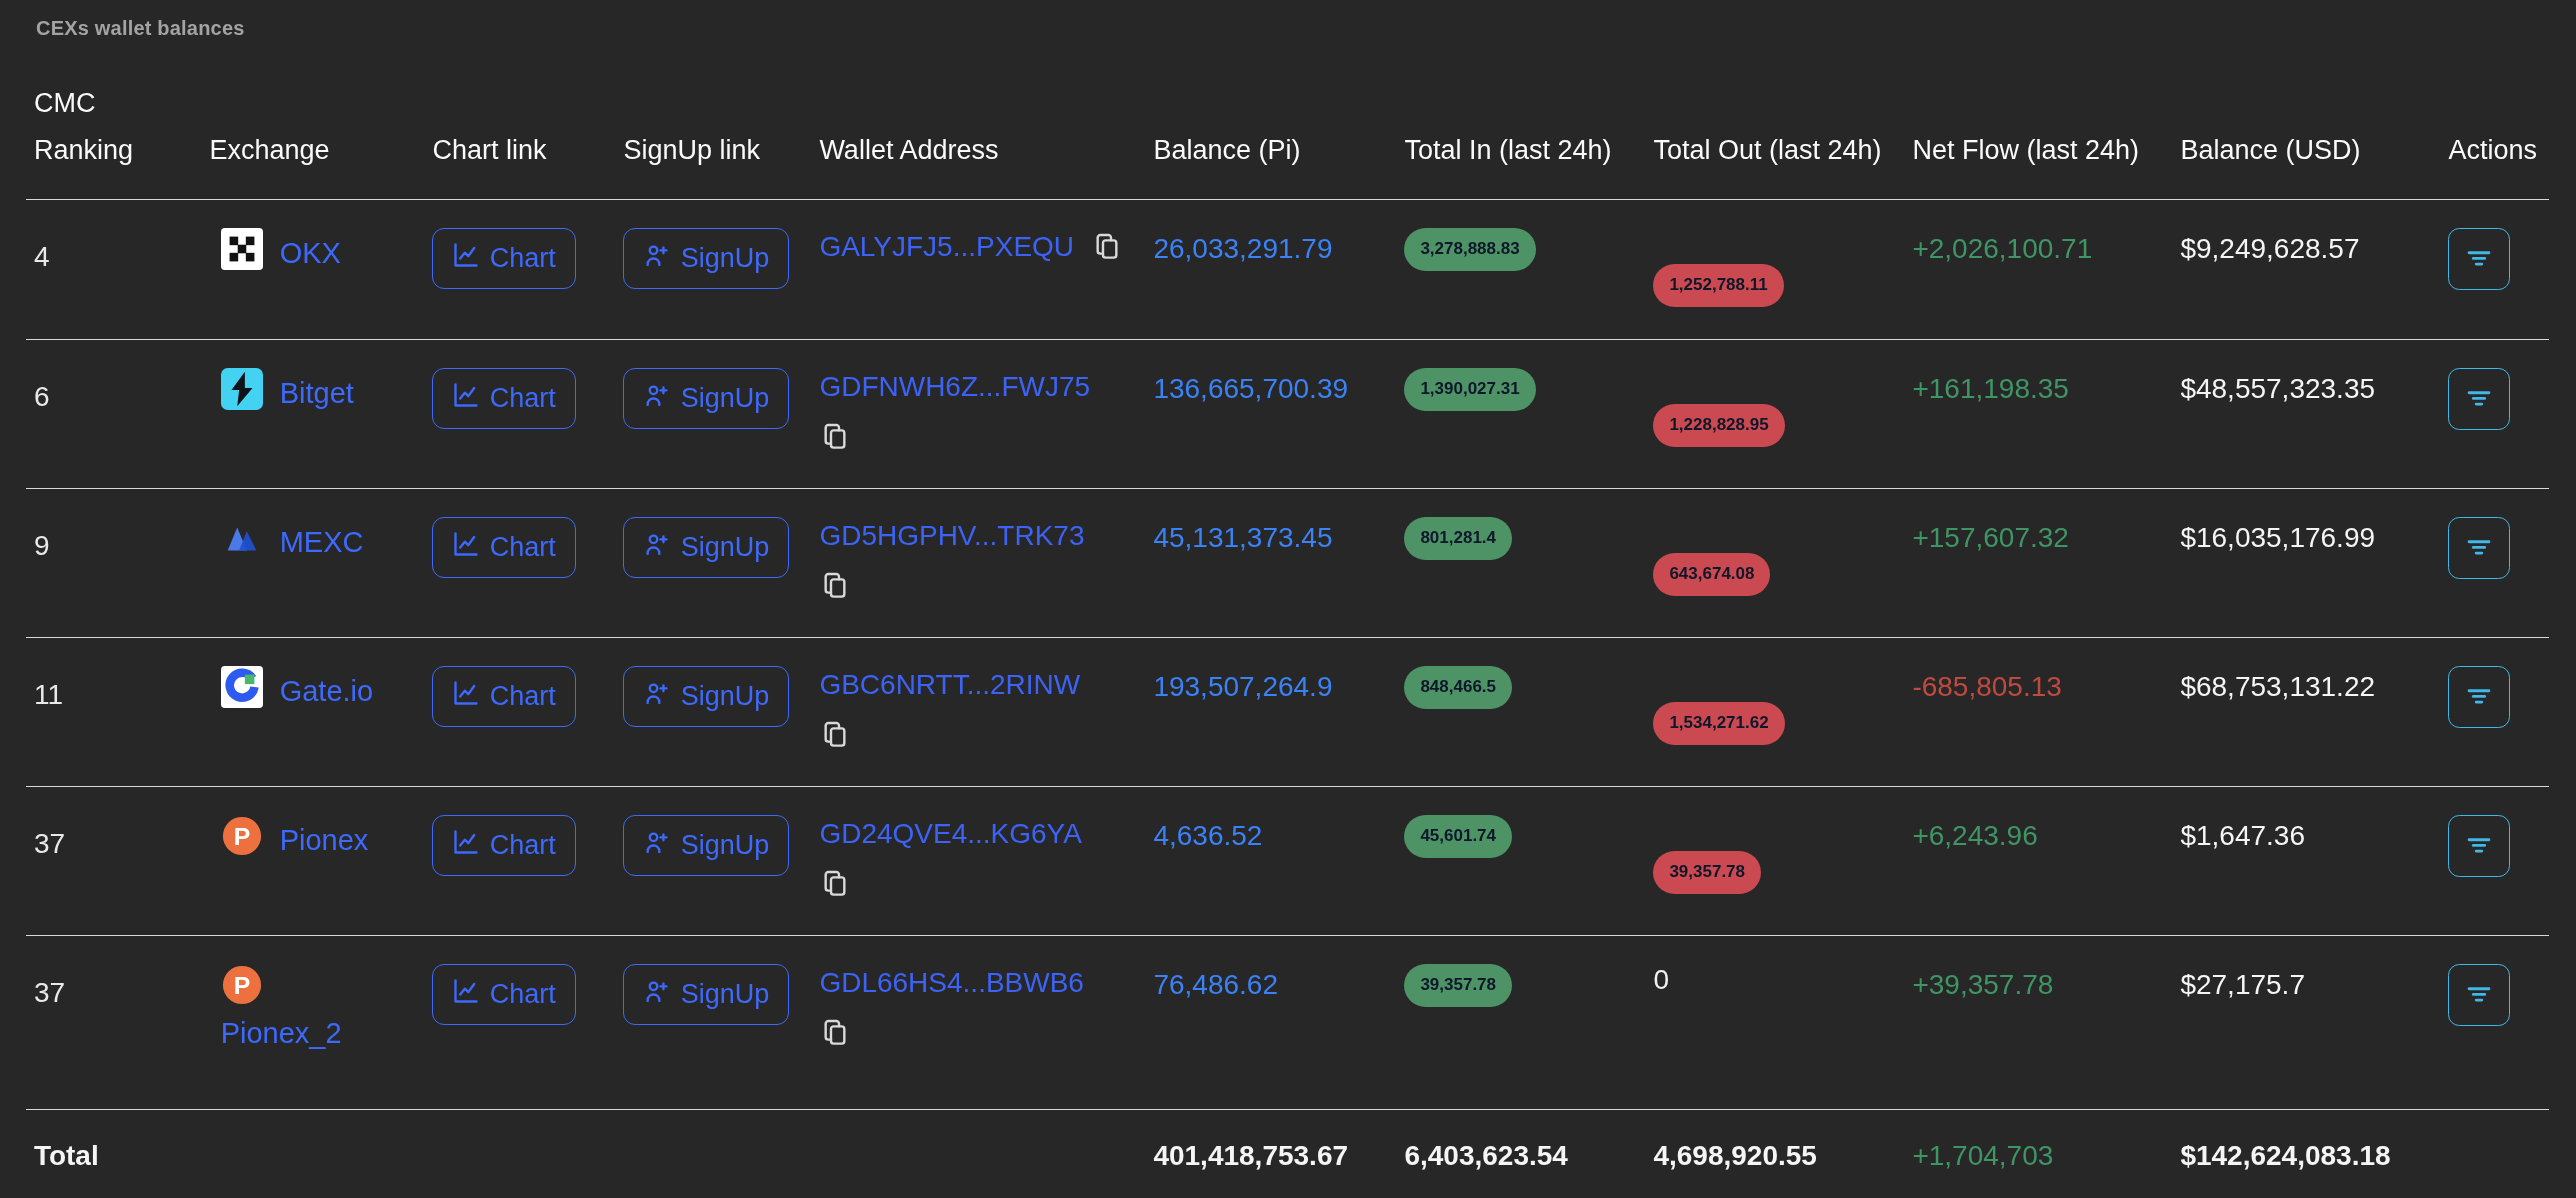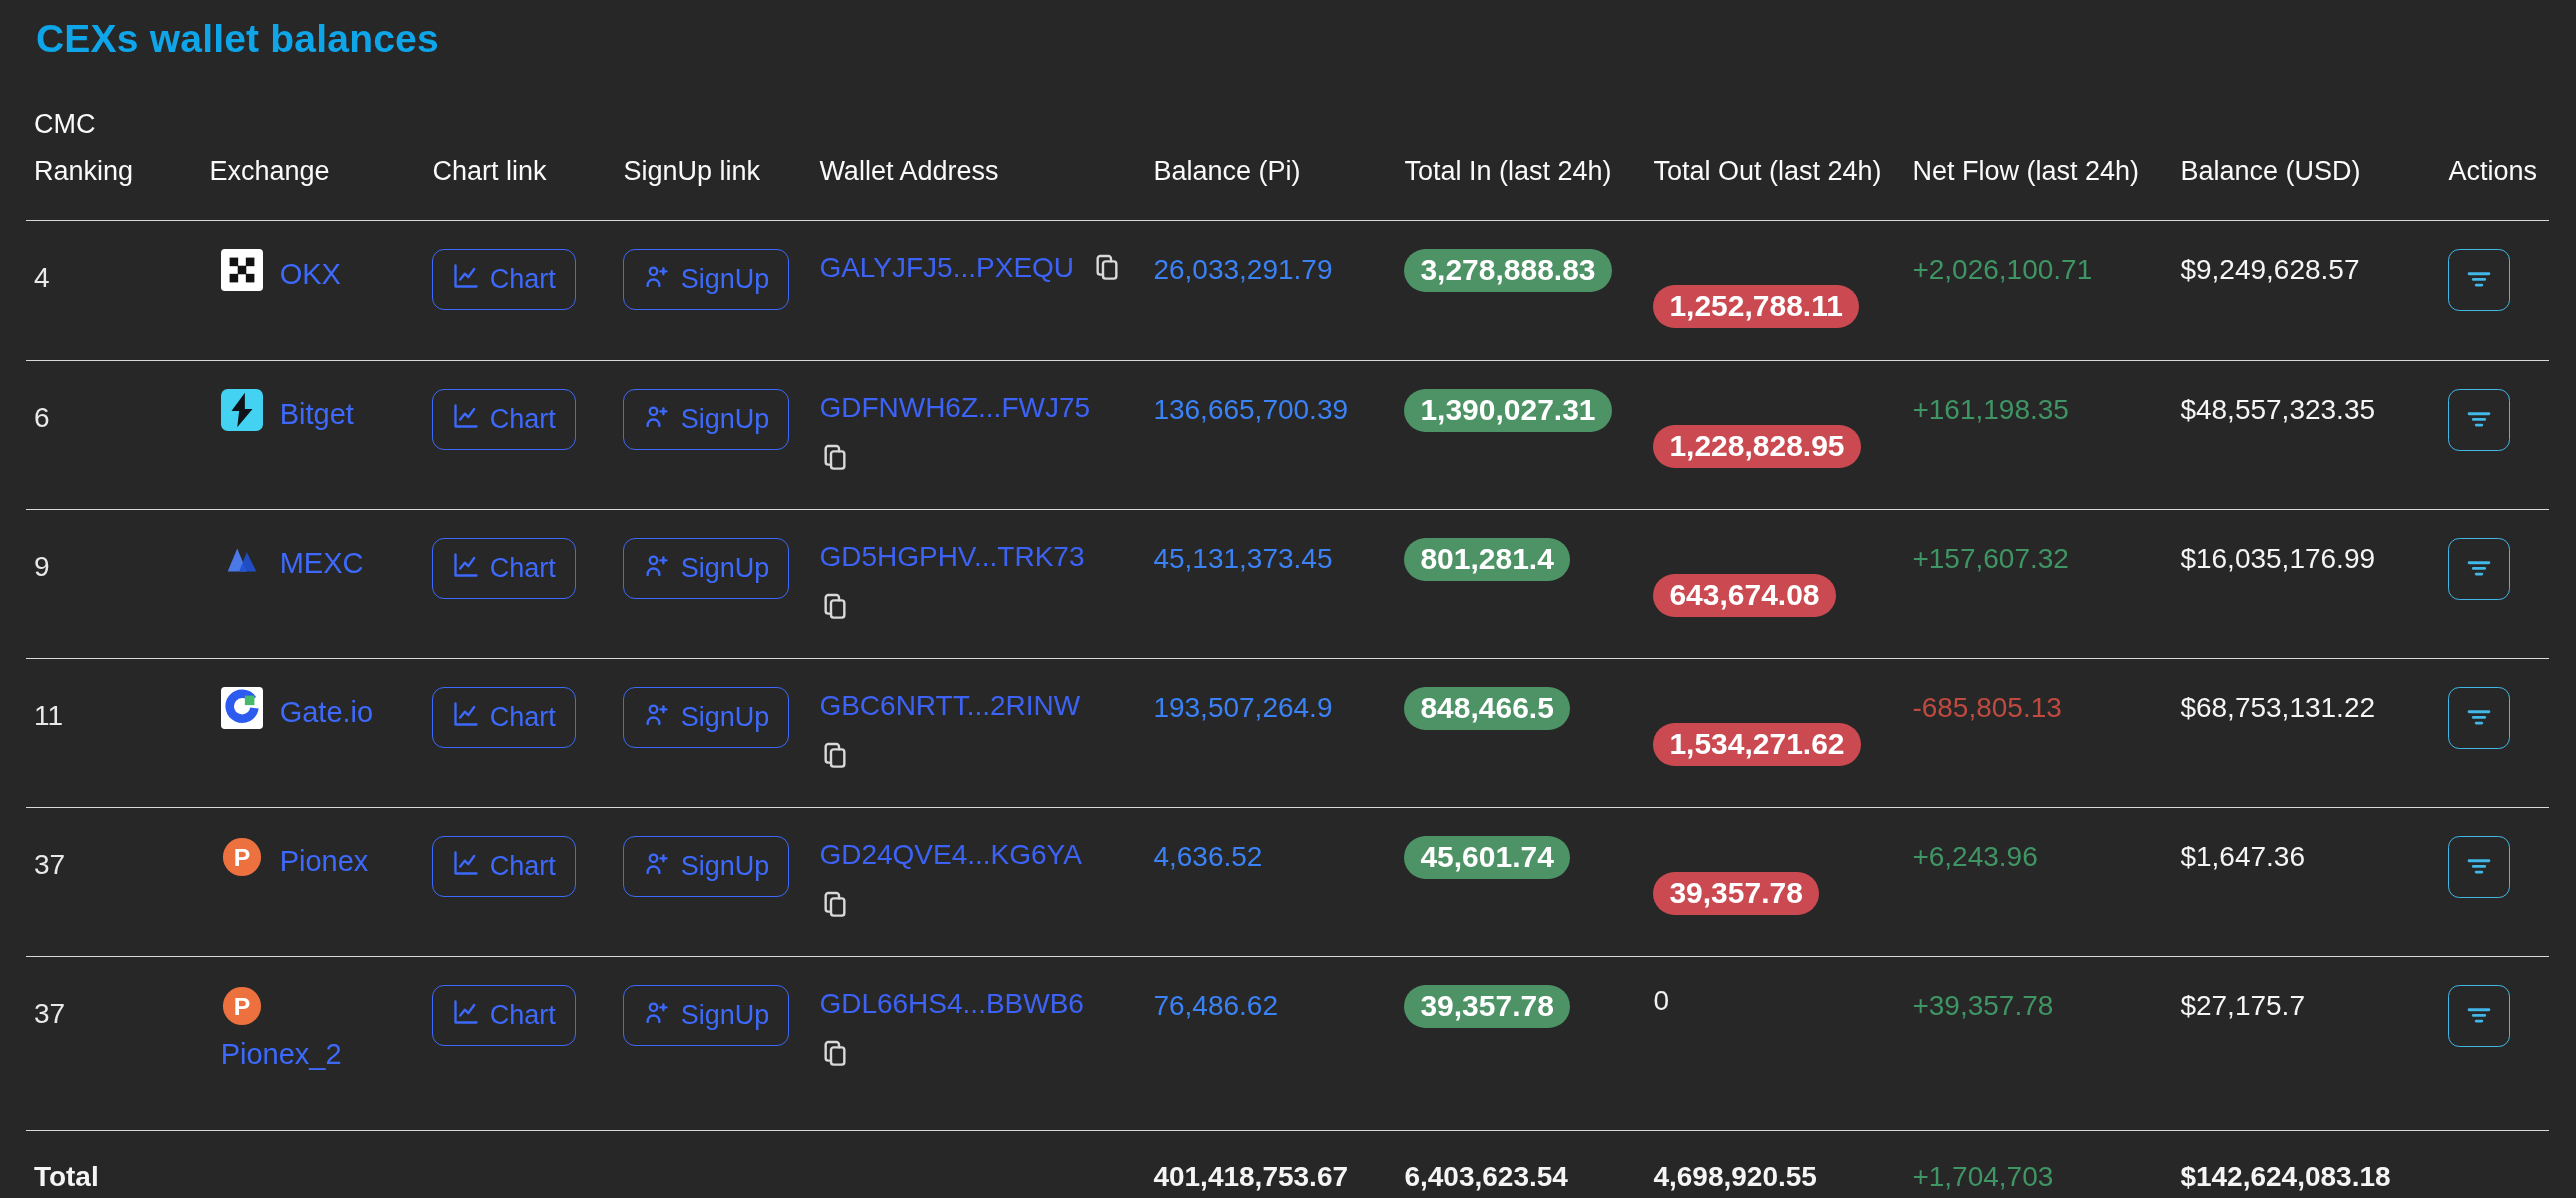--- a/index.html
+++ b/index.html
@@ -4,21 +4,21 @@
 <style>
   html,body{margin:0;padding:0;background:#272727;}
   body{
     width:2576px;min-height:1198px;
     font-family:"Liberation Sans", sans-serif;
     font-size:28px;color:#ececec;
     -webkit-font-smoothing:antialiased;
     overflow:hidden;
   }
   .page-title{
-    font-size:39px;font-weight:700;color:#0ea5e9;
+    font-size:20px;font-weight:700;color:#a3a3a3;
     padding:17px 0 0 36px;letter-spacing:0.2px;
   }
   .table{margin:0 0 0 26.4px;width:2523px;}
   .grid{
     display:grid;
     grid-template-columns:183px 223px 191px 196px 334px 251px 249px 259px 268px 268px 102px;
     align-items:start;
   }
   .cell{padding-right:19px;min-width:0;}
   .cell:first-child{padding-left:7.5px;}
@@ -61,22 +61,22 @@
   .wallet{line-height:38px;}
   .addr{color:#3c63f5;text-decoration:none;cursor:pointer;word-break:break-all;}
   .copy{
     background:none;border:none;padding:0;cursor:pointer;
     display:block;margin-top:15px;line-height:0;
   }
   .compact .copy{display:inline-block;margin:0 0 0 9.4px;vertical-align:-7.5px;}
   
   .num{color:#3b82f6;padding-top:5.7px;}
   .badge{
-    display:inline-block;background:#4d9366;color:#ffffff;
-    font-weight:700;font-size:30px;line-height:24.5px;
+    display:inline-block;background:#4d9366;color:#0f172a;
+    font-weight:700;font-size:17px;line-height:24.5px;
     padding:9.4px 16px;border-radius:943px;white-space:nowrap;
   }
   .badge.red{background:#cb4a51;margin-top:36px;}
   .plain-out{color:#f1f1f1;padding-top:5.7px;}
   .netflow{padding-top:5.7px;}
   .pos{color:#3f9563;}
   .neg{color:#bf4a40;}
   .usd{color:#f5f5f5;padding-top:5.7px;}
   
   .action-btn{

